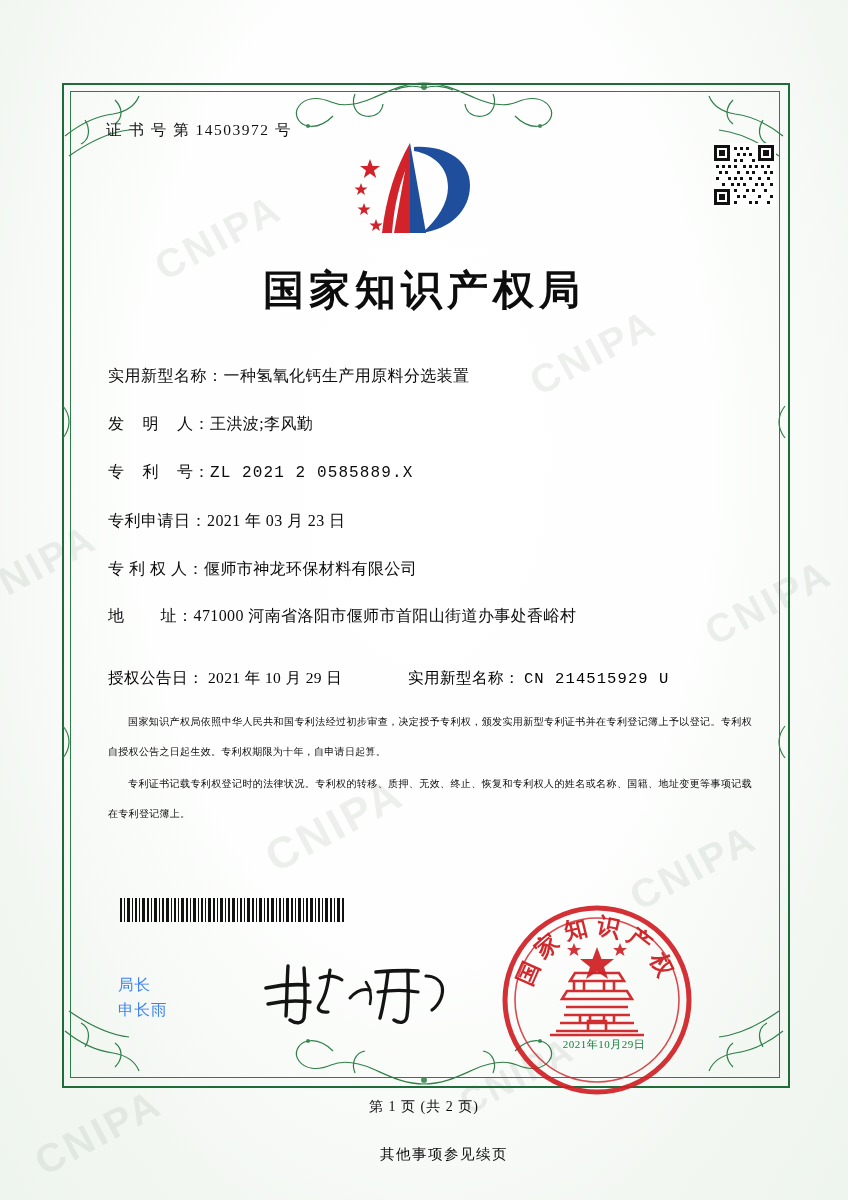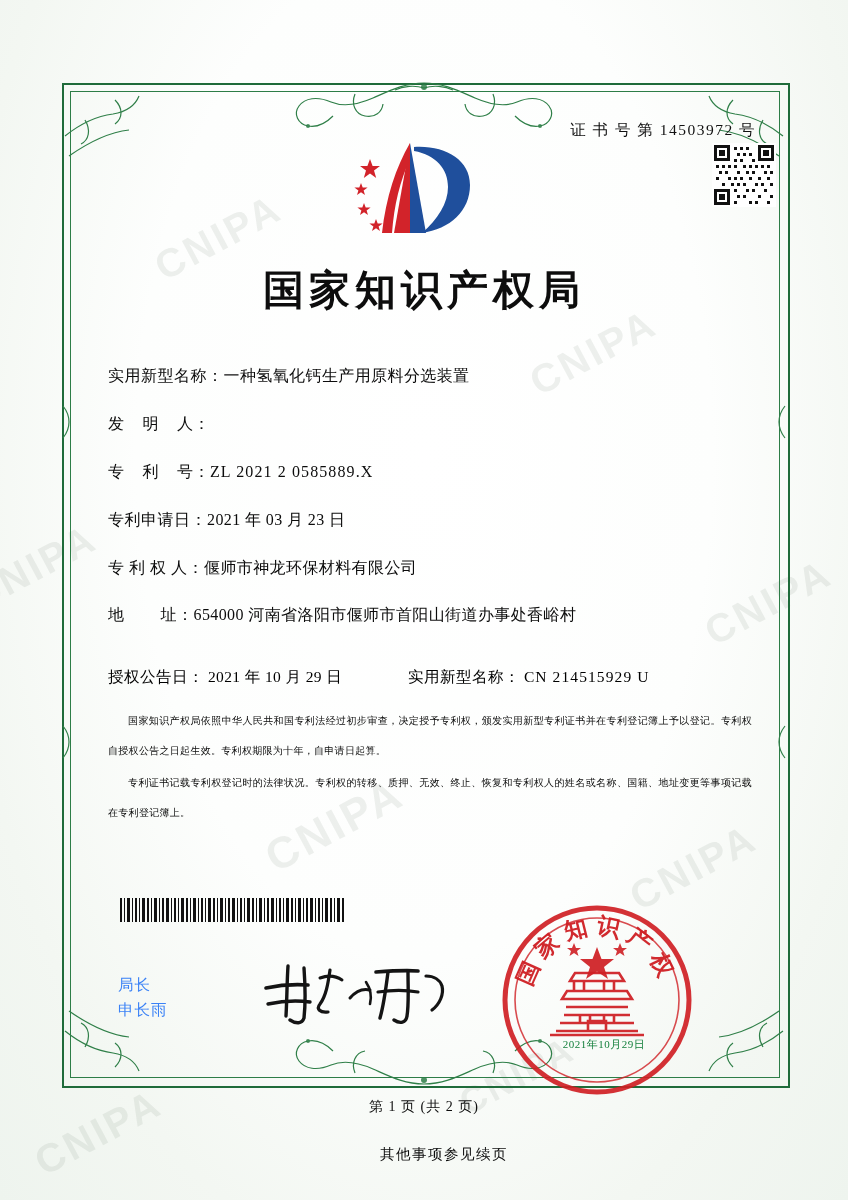--- a/index.html
+++ b/index.html
@@ -81,21 +81,20 @@
     top: 120px;
     width: 664px;
   }
 
   
   .cert-no {
     font-size: 15.5px;
     color: #111;
     letter-spacing: 1.5px;
     margin-left: 14px;
-    text-align: right;
   }
 
   
   .logo-wrap {
     position: absolute;
     left: 352px;
     top: 137px;
     width: 130px;
     height: 110px;
   }
@@ -133,21 +132,21 @@
   .field-label {
     flex: 0 0 auto;
     letter-spacing: 0.5px;
     white-space: pre;
   }
   .field-value {
     flex: 1 1 auto;
     letter-spacing: 0.4px;
   }
   .field-value.mono {
-    font-family: Liberation Serif, serif;
+    font-family: Liberation Mono, monospace;
     letter-spacing: 1.1px;
   }
   .pub-row {
     display: flex;
     align-items: flex-start;
     font-size: 15.5px;
     margin-bottom: 18px;
     margin-top: 40px;
   }
   .pub-left { width: 300px; }
@@ -396,36 +395,37 @@
 
     <div class="title">国家知识产权局</div>
 
     <div class="fields">
       <div class="field-row">
         <span class="field-label">实用新型名称：</span>
         <span class="field-value">一种氢氧化钙生产用原料分选装置</span>
       </div>
       <div class="field-row">
         <span class="field-label">发    明    人：</span>
+        <span class="field-value">王洪波;李风勤</span>
       </div>
       <div class="field-row">
         <span class="field-label">专    利    号：</span>
         <span class="field-value mono">ZL 2021 2 0585889.X</span>
       </div>
       <div class="field-row">
         <span class="field-label">专利申请日：</span>
         <span class="field-value">2021 年 03 月 23 日</span>
       </div>
       <div class="field-row">
         <span class="field-label">专 利 权 人：</span>
         <span class="field-value">偃师市神龙环保材料有限公司</span>
       </div>
       <div class="field-row">
         <span class="field-label">地        址：</span>
-        <span class="field-value">654000 河南省洛阳市偃师市首阳山街道办事处香峪村</span>
+        <span class="field-value">471000 河南省洛阳市偃师市首阳山街道办事处香峪村</span>
       </div>
 
       <div class="pub-row">
         <div class="pub-left">
           <span class="field-label">授权公告日：</span>
           <span class="field-value">2021 年 10 月 29 日</span>
         </div>
         <div class="pub-right">
           <span class="field-label">实用新型名称：</span>
           <span class="field-value mono">CN 214515929 U</span>

